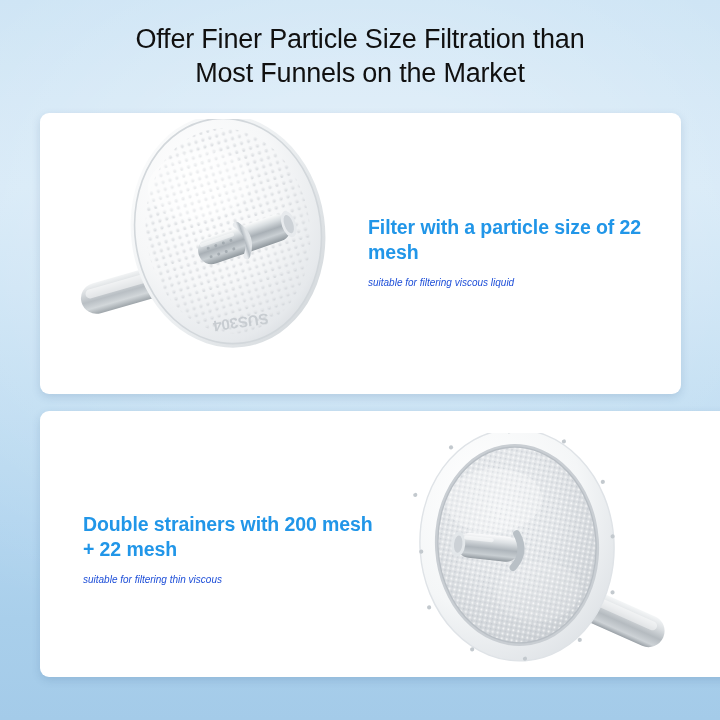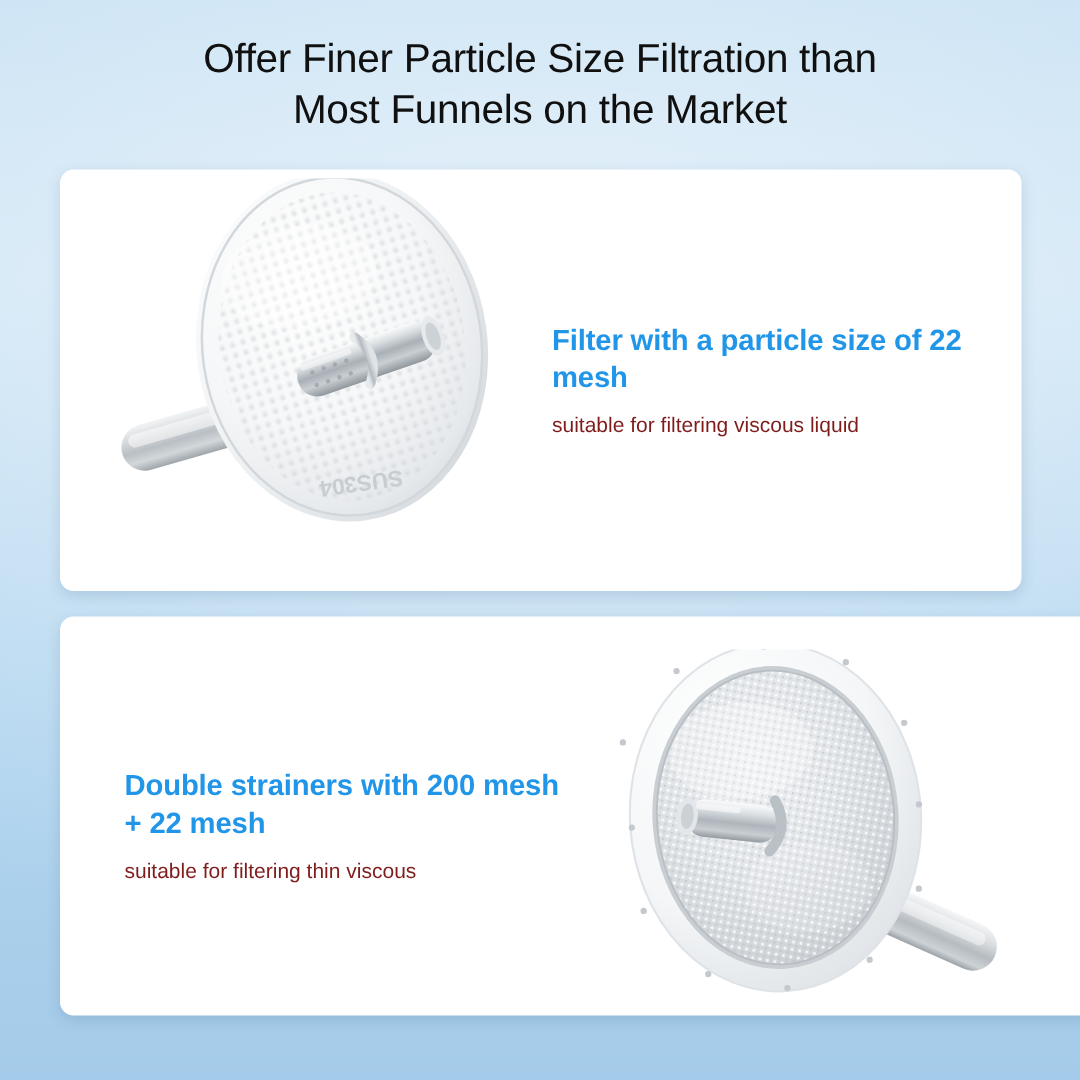--- a/index.html
+++ b/index.html
@@ -93,25 +93,26 @@
   }
   .headline {
     font-size: 19.5px;
     font-weight: bold;
     line-height: 25px;
     color: #2196e8;
     margin: 0 0 9px 0;
     letter-spacing: -0.1px;
   }
   .subline {
-    font-size: 14px;
+    font-size: 10px;
     font-weight: normal;
     line-height: 18px;
-    color: #7f1d1d;
+    color: #1d4ed8;
     margin: 0;
+    font-style: italic;
   }
 
   .art {
     position: absolute;
   }
   #art-1 {
     left: 38px;
     top: 6px;
     width: 300px;
     height: 245px;

